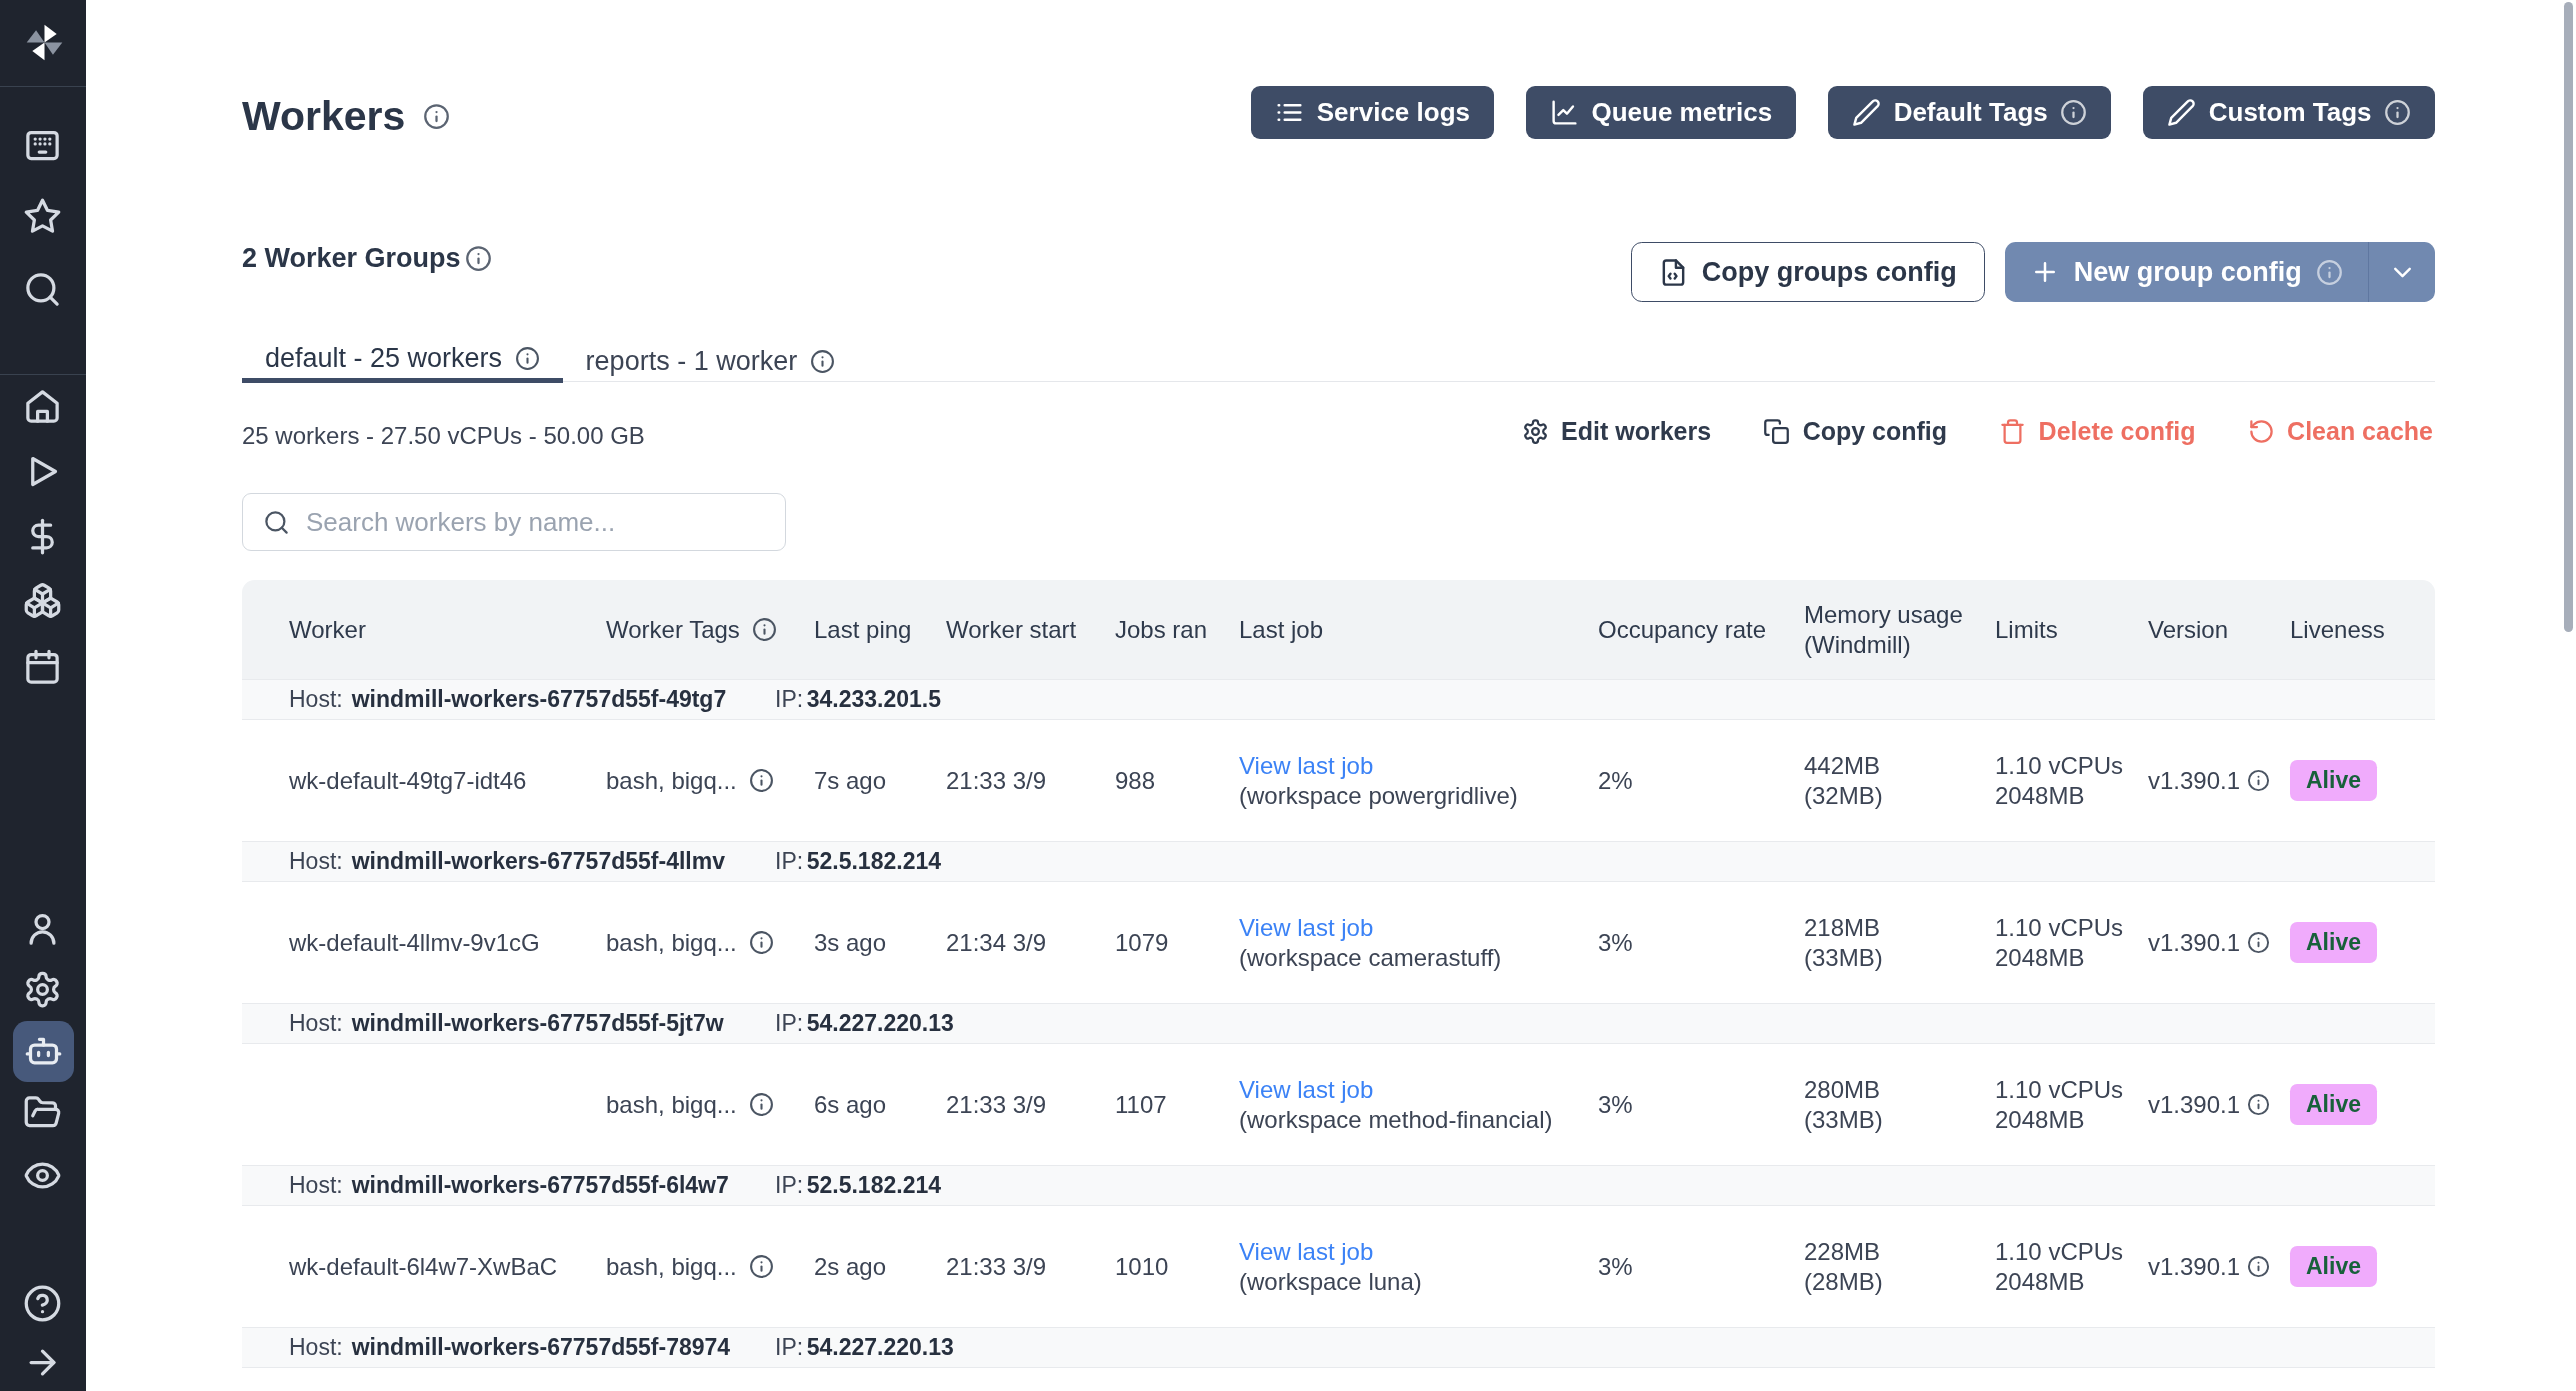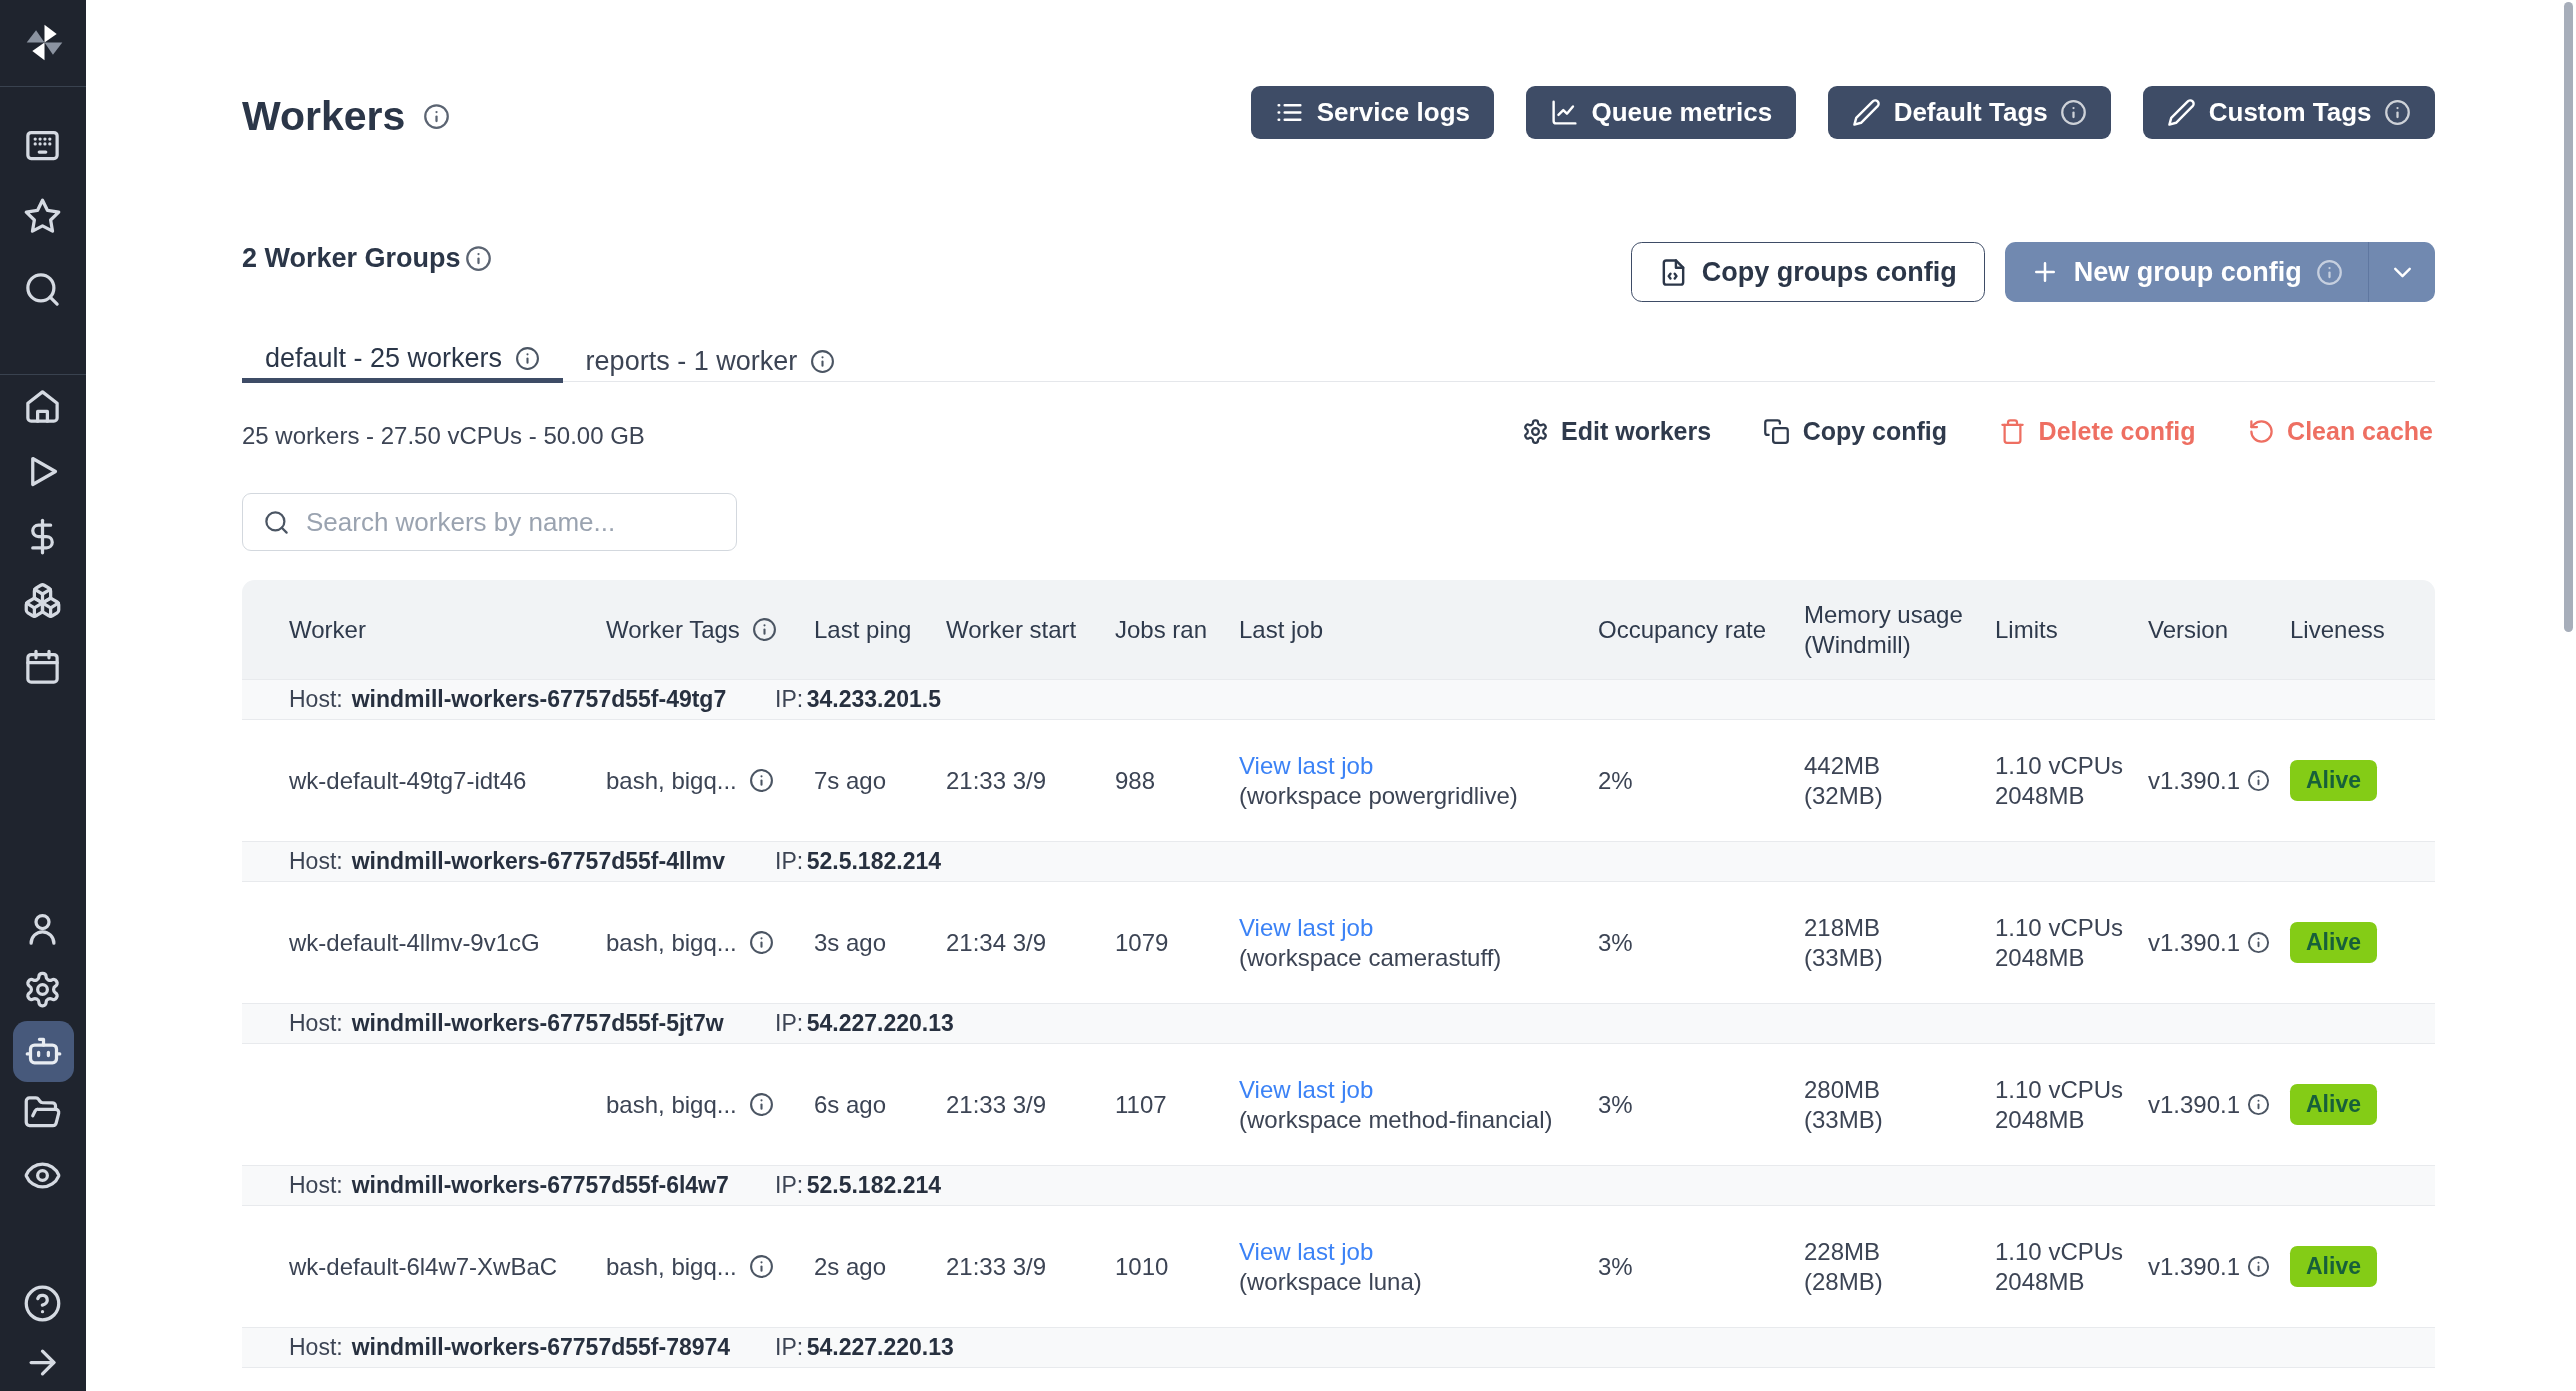--- a/index.html
+++ b/index.html
@@ -46,21 +46,21 @@
   .tab.active{font-weight:500;border-bottom:5.4px solid #3e4c66;color:#2b3648;}
   .tab .iinfo{color:#4b5563;}
 
   
   .summary{position:absolute;left:242px;top:422px;font-size:24px;color:#3c4454;}
   .cfg-actions{position:absolute;top:417px;right:143px;display:flex;gap:52px;}
   .cfg-link{display:flex;align-items:center;gap:12.5px;font-size:25px;font-weight:600;color:#2f3a4c;cursor:pointer;background:none;border:none;font-family:inherit;padding:0;}
   .cfg-link.danger{color:#ee6f62;}
 
   
-  .searchbox{position:absolute;left:242px;top:493px;width:495px;height:58px;box-sizing:border-box;
+  .searchbox{position:absolute;left:242px;top:493px;width:544px;height:58px;box-sizing:border-box;
     border:1.8px solid #d3d8de;border-radius:9px;background:#fff;display:flex;align-items:center;}
   .searchbox .mag{margin:0 14.3px 0 19.7px;color:#4b5563;}
   .searchbox input{border:none;outline:none;flex:1;font-size:26px;font-family:inherit;color:#3c4454;background:transparent;height:100%;}
   .searchbox input::placeholder{color:#9aa3b0;}
 
   
   .table{position:absolute;left:242px;top:580px;width:2193px;}
   .thead{position:relative;height:99px;background:#f1f3f5;border-radius:12.5px 12.5px 0 0;font-weight:400;color:#2f3a4c;}
   .cell{position:absolute;top:0;height:100%;display:flex;align-items:center;font-size:24px;}
   .col-worker{left:47px;}  .col-tags{left:364px;}  .col-ping{left:572px;}
@@ -70,21 +70,21 @@
   .stack{display:flex;flex-direction:column;gap:0;line-height:29.5px;}
   .hrow{position:relative;height:41px;background:#f8f9fa;border-top:0.9px solid #e8eaed;border-bottom:0.9px solid #e8eaed;box-sizing:border-box;font-size:23px;color:#3c4454;}
   .hrow .hostcell{position:absolute;left:47px;top:0;height:100%;display:flex;align-items:center;gap:9px;}
   .hrow .ipcell{position:absolute;left:533px;top:0;height:100%;display:flex;align-items:center;gap:3.6px;}
   .hrow b{color:#27303f;}
   .trow{position:relative;height:121px;background:#ffffff;color:#3c4454;}
   .link{color:#3b82f6;cursor:pointer;}
   .tagcell{display:flex;align-items:center;gap:12.5px;}
   .tagcell .iinfo,.vercell .iinfo{color:#4b5563;}
   .vercell{display:flex;align-items:center;gap:7.2px;}
-  .badge{background:#84cc16;color:#17603a;font-size:23px;font-weight:600;padding:7.2px 16px;border-radius:7.2px;}
+  .badge{background:#f0abfc;color:#17603a;font-size:23px;font-weight:600;padding:7.2px 16px;border-radius:7.2px;}
 
   
   .scrollbar{position:absolute;right:2.7px;top:1.8px;width:9.8px;height:630px;background:#a7aeba;border-radius:5.4px;}
 </style>
 </head>
 <body>
 
 <nav class="sidebar">
   <span class="logo">
     <svg viewBox="0 0 24 24">

